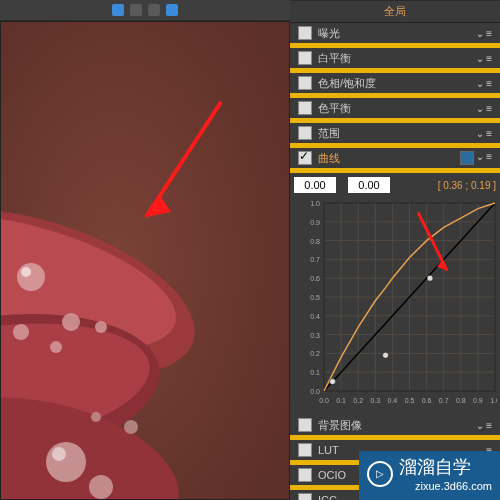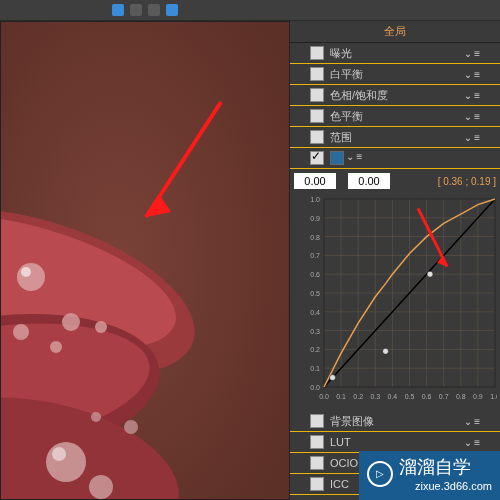--- a/index.html
+++ b/index.html
@@ -59,22 +59,22 @@
     background: #3a3a3a;
     color: #e8a050;
     text-align: center;
     padding: 3px 0;
     border-bottom: 1px solid #222;
   }
   .row {
     display: flex;
     align-items: center;
     height: 20px;
-    padding: 0 20px;
-    border-bottom: 1px solid #eab308;
+    padding: 0 8px;
+    border-bottom: 5px solid #eab308;
   }
   .row .cb {
     width: 12px;
     height: 12px;
     border: 1px solid #888;
     background: #ddd;
     margin-right: 6px;
     position: relative;
   }
   .row .cb.checked::after {
@@ -239,20 +239,21 @@
         <div class="row">
           <span class="cb"></span>
           <span class="label">范围</span>
           <span class="ctrls">
             <span>⌄</span>
             <span>≡</span>
           </span>
         </div>
         <div class="row">
           <span class="cb checked"></span>
+          <span class="label orange">曲线</span>
           <span class="ctrls">
             <span class="mini blue"></span>
             <span>⌄</span>
             <span>≡</span>
           </span>
         </div>
       </div>
 
     <div class="valrow">
       <div class="valbox">0.00</div>

